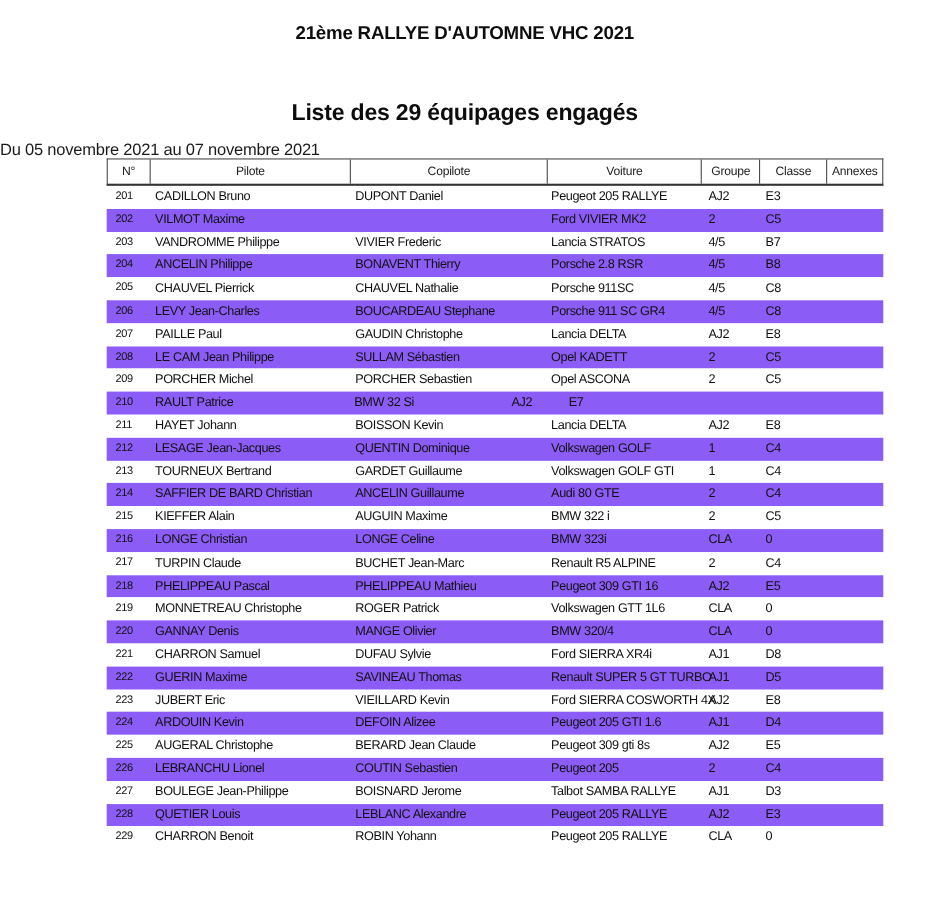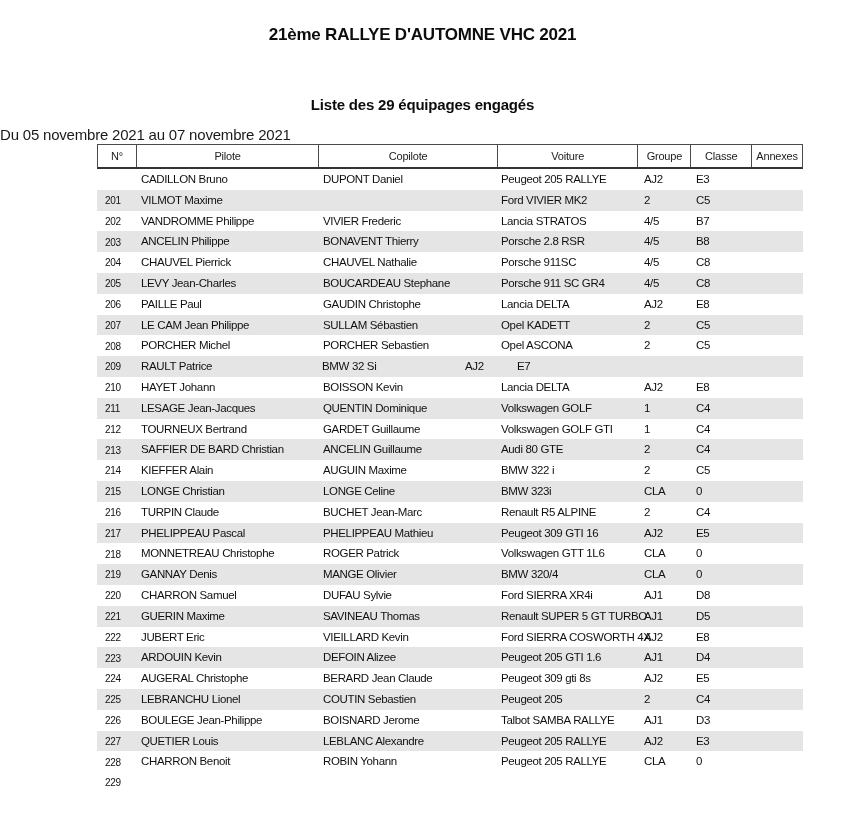--- a/index.html
+++ b/index.html
@@ -6,31 +6,31 @@
   html, body {
     width: 845px; height: 833px;
     background: #ffffff;
     font-family: "Liberation Sans", sans-serif;
     color: #111111;
     overflow: hidden;
   }
   .page { width: 845px; height: 833px; position: relative; }
 
   .title {
-    padding-top: 25px;
+    padding-top: 20px;
     text-align: center;
     font-size: 17px;
     font-weight: bold;
     letter-spacing: -0.2px;
     color: #0d0d0d;
   }
   .subtitle {
     margin-top: 51px;
     text-align: center;
-    font-size: 15px;
+    font-size: 21px;
     font-weight: bold;
     letter-spacing: -0.2px;
     color: #0d0d0d;
   }
   .daterange {
     margin-top: 13px;
     text-align: left;
     font-size: 15px;
     letter-spacing: -0.2px;
     color: #1a1a1a;
@@ -61,39 +61,39 @@
     white-space: nowrap;
   }
   .th:first-child { border-left: none; }
 
   .tr {
     display: flex;
     height: 20.8px;
     line-height: 20.8px;
     background: #ffffff;
   }
-  .tr.alt { background: #e5e5e5; }
+  .tr.alt { background: #8b5cf6; }
   .td {
     font-size: 11.5px;
     letter-spacing: -0.35px;
     white-space: nowrap;
     overflow: visible;
     color: #111111;
   }
 
   
   .c-num     { width: 38px;  }
   .c-pilote  { width: 183px; }
   .c-copilote{ width: 179px; }
   .c-voiture { width: 141px; }
   .c-groupe  { width: 53px;  }
   .c-classe  { width: 61px;  }
   .c-annexes { width: 51px; text-align: center;  }
 
-  .td.c-num      { padding-left: 8px; font-size: 10px; margin-top: 22px; }
+  .td.c-num      { padding-left: 8px; font-size: 10px; }
   .td.c-pilote   { padding-left: 6px; }
   .td.c-copilote { padding-left: 5px; }
   .td.c-voiture  { padding-left: 4px; }
   .td.c-groupe   { padding-left: 6px; }
   .td.c-classe   { padding-left: 5px; }
   .td.c-annexes  { padding-left: 4px; }
 </style>
 </head>
 <body>
 

